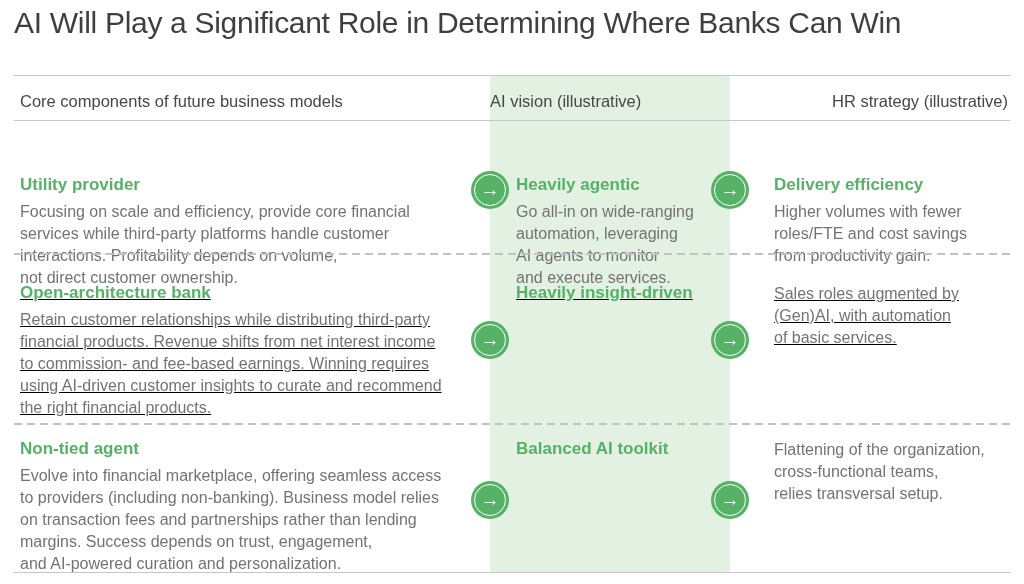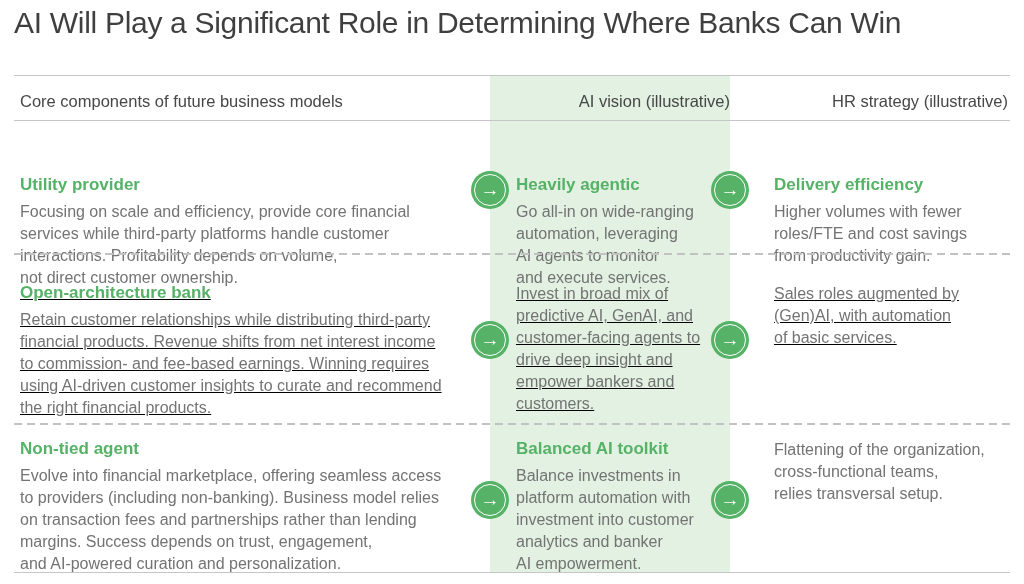--- a/index.html
+++ b/index.html
@@ -44,21 +44,21 @@
       var(--dash-gray) 0 8px, transparent 8px 13px);
   }
   .dash-1 { top: 253px; }
   .dash-2 { top: 423px; }
 
   .col-header {
     font-size: 16.5px; font-weight: normal; color: var(--heading-text);
     top: 92px;
   }
   .col-header.c1 { left: 20px;  width: 452px; }
-  .col-header.c2 { left: 490px; width: 240px; text-align: right; }
+  .col-header.c2 { left: 490px; width: 240px; text-align: left; }
   .col-header.c3 { left: 800px; width: 240px; text-align: center; }
 
   .cell { }
   .cell .cell-heading {
     font-size: 17px; font-weight: bold; color: var(--accent-green);
     margin: 0 0 6px 0;
   }
   .cell .cell-body {
     font-size: 16px; color: var(--body-text);
     line-height: 1.37; white-space: pre-line;
@@ -126,50 +126,40 @@
 
 <div class="abs cell c1 r2">
   <div class="cell-heading">Open-architecture bank</div>
   <div class="cell-body">Retain customer relationships while distributing third-party
 financial products. Revenue shifts from net interest income
 to commission- and fee-based earnings. Winning requires
 using AI-driven customer insights to curate and recommend
 the right financial products.</div>
 </div>
 <div class="abs cell c2 r2">
-  <div class="cell-body">Invest in broad mix of
-predictive AI, GenAI, and
-customer-facing agents to
-drive deep insight and
-empower bankers and
-customers.</div>
+  <div class="cell-heading">Heavily insight-driven</div>
 </div>
 <div class="abs cell c3 r2">
   <div class="cell-body">Sales roles augmented by
 (Gen)AI, with automation
 of basic services.</div>
 </div>
 
 <div class="abs dash dash-2"></div>
 
 <div class="abs cell c1 r3">
   <div class="cell-heading">Non-tied agent</div>
   <div class="cell-body">Evolve into financial marketplace, offering seamless access
 to providers (including non-banking). Business model relies
 on transaction fees and partnerships rather than lending
 margins. Success depends on trust, engagement,
 and AI-powered curation and personalization.</div>
 </div>
 <div class="abs cell c2 r3">
   <div class="cell-heading">Balanced AI toolkit</div>
-  <div class="cell-body">Balance investments in
-platform automation with
-investment into customer
-analytics and banker
-AI empowerment.</div>
 </div>
 <div class="abs cell c3 r3">
   <div class="cell-body">Flattening of the organization,
 cross-functional teams,
 relies transversal setup.</div>
 </div>
 
 <div class="abs arrow-badge bx1 by1">
   <div class="ring">
       <span class="glyph">→</span>

